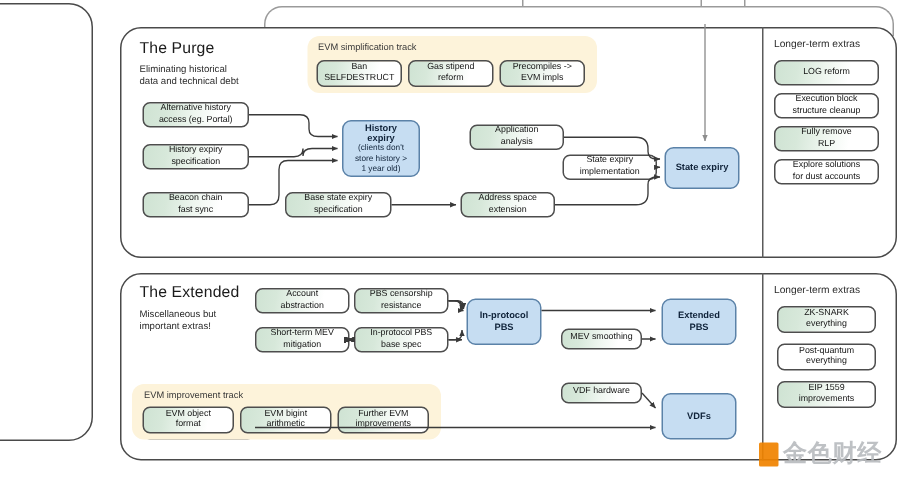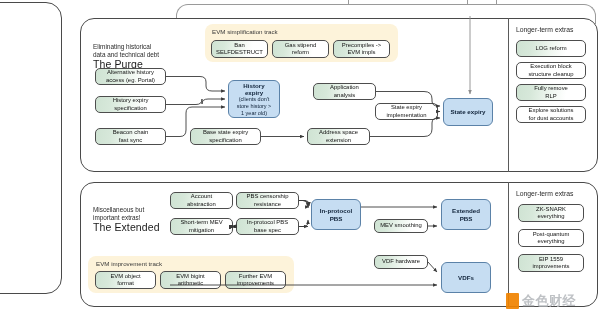--- a/index.html
+++ b/index.html
@@ -22,21 +22,20 @@
   }
   .connector{
     border:1.1px solid #9a9a9a;border-bottom:none;background:transparent;
     border-top-left-radius:12px;border-top-right-radius:12px;
   }
 
   
   .sec-title{
     font-size:10.5px;font-weight:400;color:#1b1b1b;letter-spacing:.1px;
     white-space:nowrap;
-    margin-top:32px;
   }
   .sec-sub{
     font-size:6.4px;line-height:8.4px;color:#2b2b2b;white-space:pre-line;
   }
   .group-title{
     font-size:6.2px;color:#3a3a3a;white-space:nowrap;
   }
   .extras-title{
     font-size:6.8px;color:#2b2b2b;white-space:nowrap;
   }
@@ -67,21 +66,21 @@
 
   
   .vdiv{border-left:1px solid #5a5a5a;}
 
   
   svg#edges{position:absolute;left:0;top:0;width:600px;height:323px;pointer-events:none;}
 
   
   .wm{position:absolute;display:flex;align-items:center;gap:3px;opacity:.92;}
   .wm-sq{width:13px;height:16px;background:#f08300;border-radius:1px;}
-  .wm-tx{font-size:13px;font-weight:700;color:#b9bcc0;letter-spacing:.5px;
+  .wm-tx{font-size:16px;font-weight:700;color:#b9bcc0;letter-spacing:.5px;
     font-family:"DejaVu Sans",sans-serif;}
 </style>
 </head>
 <body>
 
 <div id="stage">
 
   <div class="abs connector" style="left:348px;top:-14px;width:120px;height:18px;"></div>
   <div class="abs connector" style="left:496px;top:-14px;width:140px;height:18px;"></div>
   <div class="abs connector" style="left:176px;top:4px;width:420px;height:20px;"></div>

